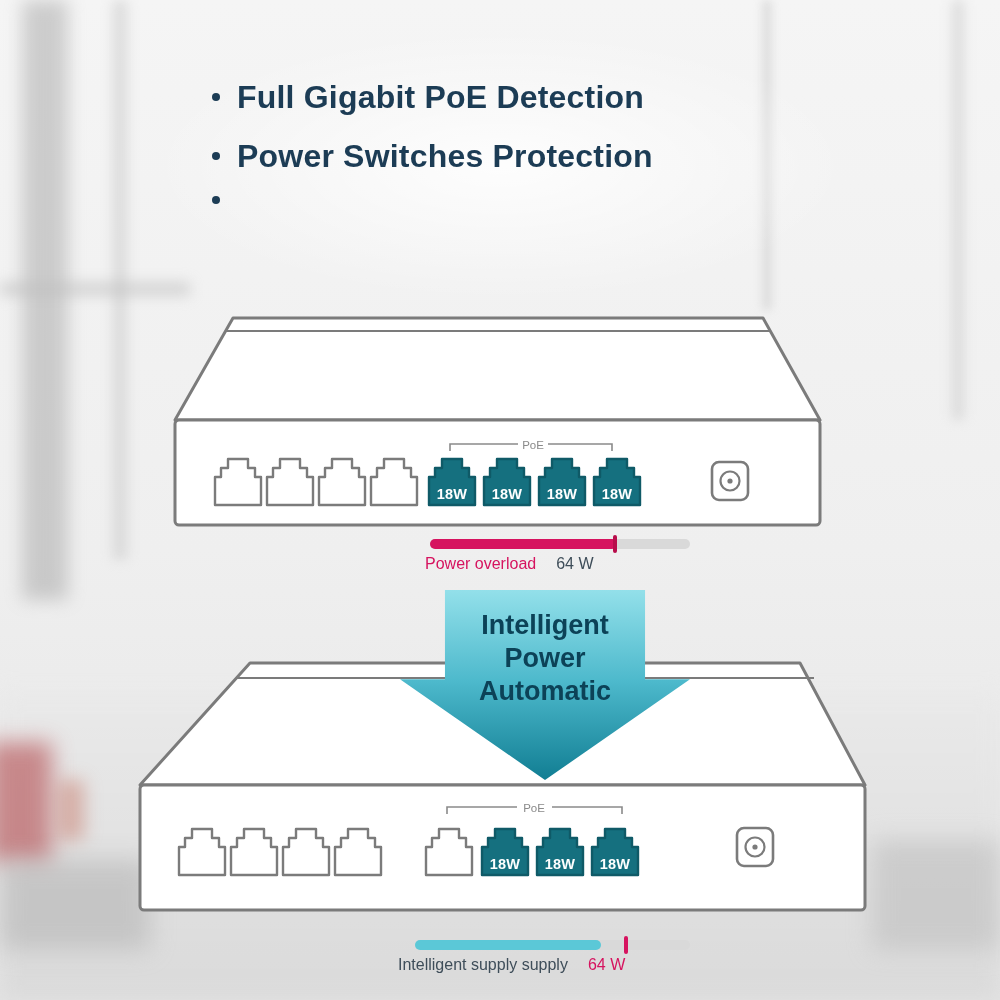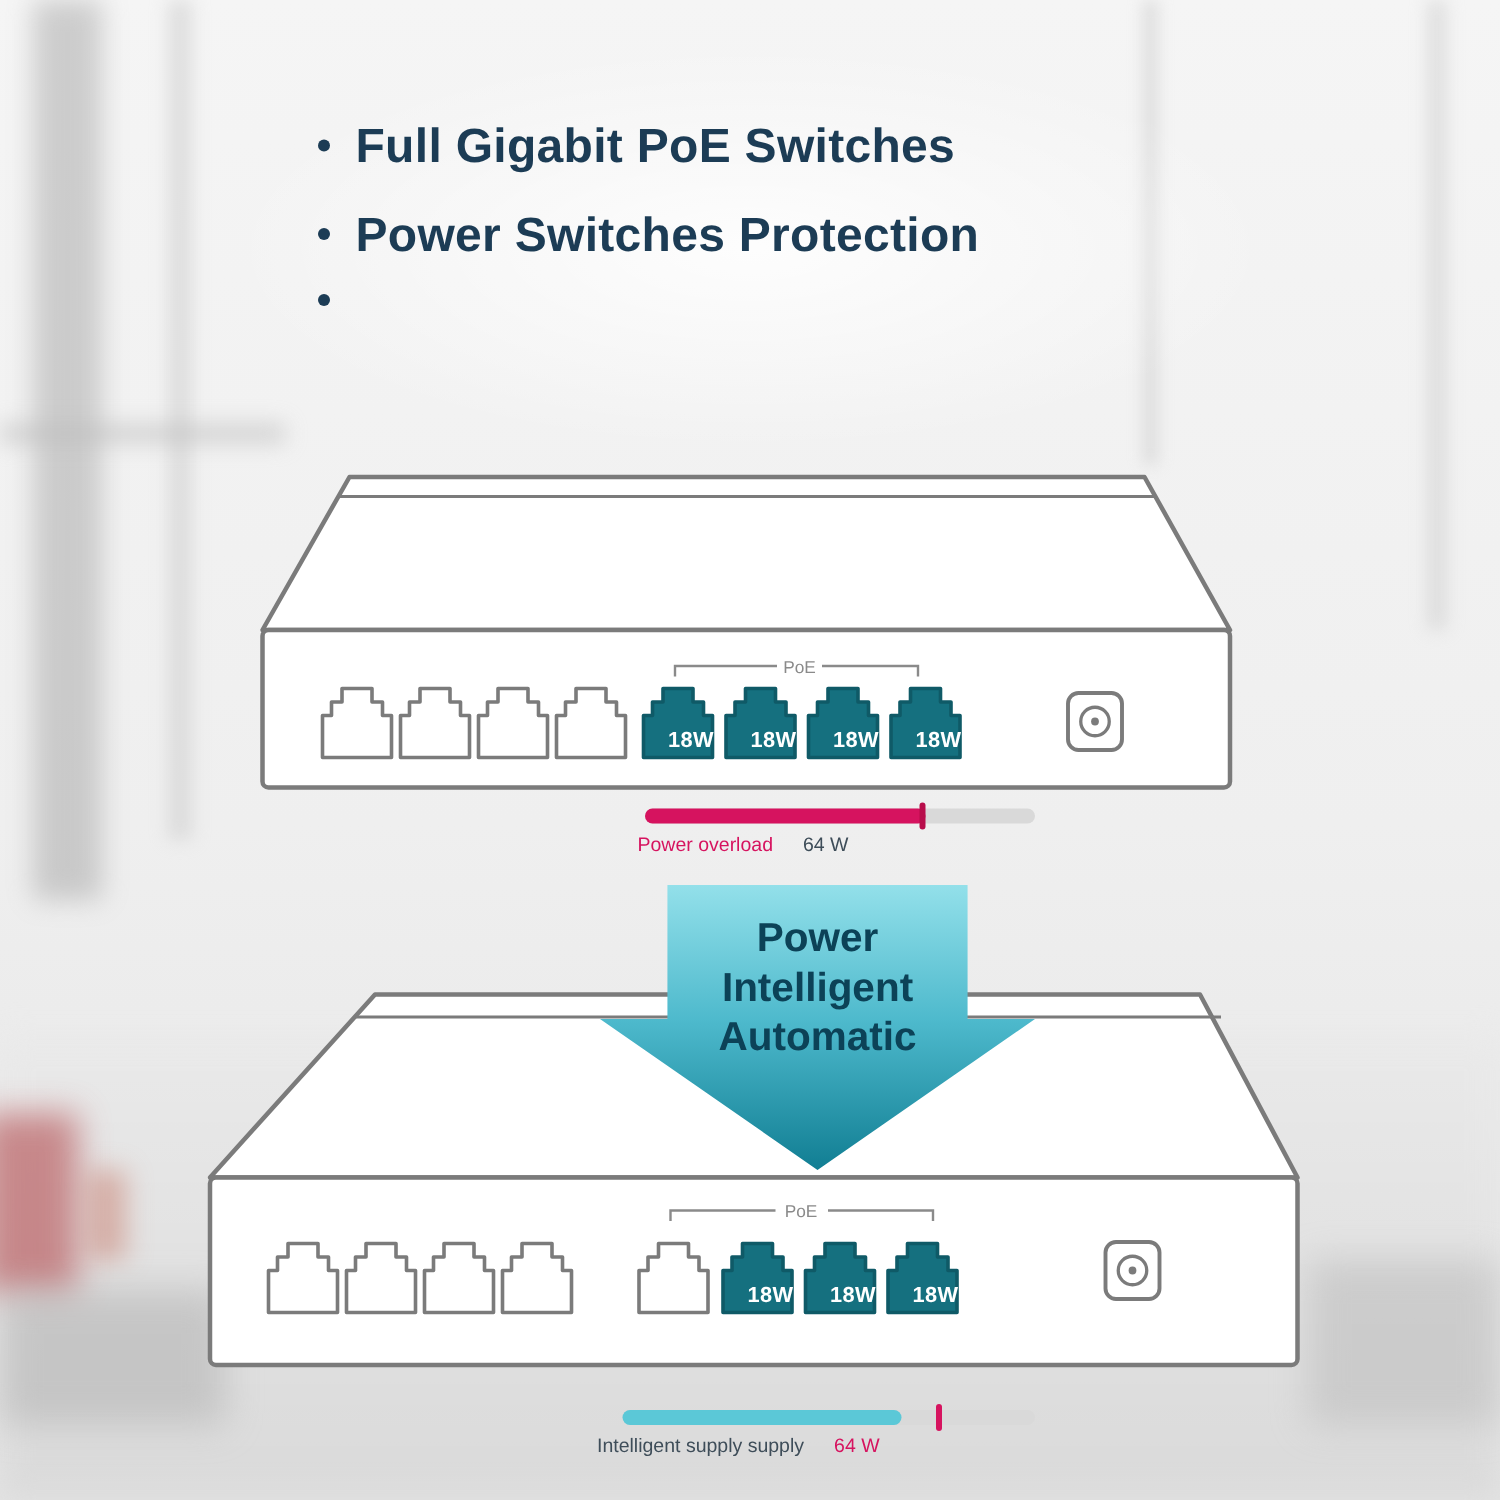--- a/index.html
+++ b/index.html
@@ -35,31 +35,31 @@
   .chassis .bracket{stroke:#8a8a8a;stroke-width:1.6;fill:none;}
   .chassis .poe-text{font-family:"Liberation Sans",sans-serif;font-size:11.5px;fill:#8a8a8a;}
   .chassis .jack{fill:#ffffff;stroke:#7b7b7b;stroke-width:2.6;}
   .chassis .jack-ring{fill:none;stroke:#7b7b7b;stroke-width:2.2;}
   .chassis .jack-dot{fill:#7b7b7b;stroke:none;}
   
   .port{position:absolute;width:48px;height:48px;z-index:2;}
   .port svg{display:block;width:100%;height:100%;overflow:visible;}
   .port path{fill:#ffffff;stroke:#7b7b7b;stroke-width:2.4;stroke-linejoin:round;}
   .port.poe path{fill:#15707f;stroke:#0f5a67;}
-  .port-label{position:absolute;left:0;right:0;bottom:4px;text-align:right;
+  .port-label{position:absolute;left:0;right:0;bottom:4px;text-align:center;
     font-size:14.5px;font-weight:bold;color:#ffffff;letter-spacing:.3px;}
   
   .bar{position:absolute;height:10px;border-radius:5px;background:#d9d9d9;z-index:2;}
   .bar-fill{position:absolute;left:0;top:0;bottom:0;border-radius:5px;}
   .bar-fill.pink{background:#d6135f;}
   .bar-fill.cyan{background:#5bc8d7;}
   .bar-tick{position:absolute;top:-4px;width:4px;height:18px;border-radius:2px;}
   .bar-tick.red{background:#b80d4b;}
   .bar-tick.pink{background:#d6135f;}
-  .bar-caption{position:absolute;display:flex;gap:20px;font-size:13px;font-weight:500;
+  .bar-caption{position:absolute;display:flex;gap:20px;font-size:16px;font-weight:500;
     white-space:nowrap;z-index:2;}
   .cap-pink{color:#d6135f;}
   .cap-dark{color:#3e4d59;}
   
   .arrow{position:absolute;left:400px;top:590px;width:290px;height:190px;z-index:6;
     clip-path:polygon(15.5% 0,84.5% 0,84.5% 47%,100% 47%,50% 100%,0 47%,15.5% 47%);
     background:linear-gradient(180deg,#93e0ea 0%,#4db9cc 48%,#117e93 100%);}
   .arrow-text{position:absolute;left:0;right:0;top:19px;text-align:center;
     font-size:27px;font-weight:bold;color:#0c4257;line-height:33px;}
 </style>
@@ -77,21 +77,21 @@
   <div class="blob b7"></div>
   <div class="blob b8"></div>
   <div class="blob b9"></div>
   <div class="blob b10"></div>
   <div class="blob b11"></div>
   <div class="blob b12"></div>
 
   <ul class="features">
     <li>
       <span class="dot"></span>
-      <span>Full Gigabit PoE Switches</span>
+      <span>Full Gigabit PoE Detection</span>
     </li>
     <li>
       <span class="dot"></span>
       <span>Power Switches Protection</span>
     </li>
     <li>
       <span class="dot"></span>
     </li>
   </ul>
 
@@ -162,22 +162,22 @@
     <div class="bar-fill pink" style="width:187px"></div>
     <div class="bar-tick red" style="left:183px"></div>
   </div>
   <div class="bar-caption" style="left:425px;top:555px">
     <span class="cap-pink">Power overload</span>
     <span class="cap-dark">64 W</span>
   </div>
 
   <div class="arrow">
     <div class="arrow-text">
+      <div>Intelligent</div>
       <div>Power</div>
-      <div>Intelligent</div>
       <div>Automatic</div>
     </div>
   </div>
 
   <div class="group">
     <svg class="chassis" style="left:105px;top:645px" width="790" height="280" viewBox="0 0 790 280">
       <polygon class="face" points="145,18 695,18 760,140 35,140"></polygon>
       <line class="bevel" x1="132" y1="33" x2="709" y2="33"></line>
       <rect class="face" x="35" y="140" width="725" height="125" rx="4"></rect>
       <g>

